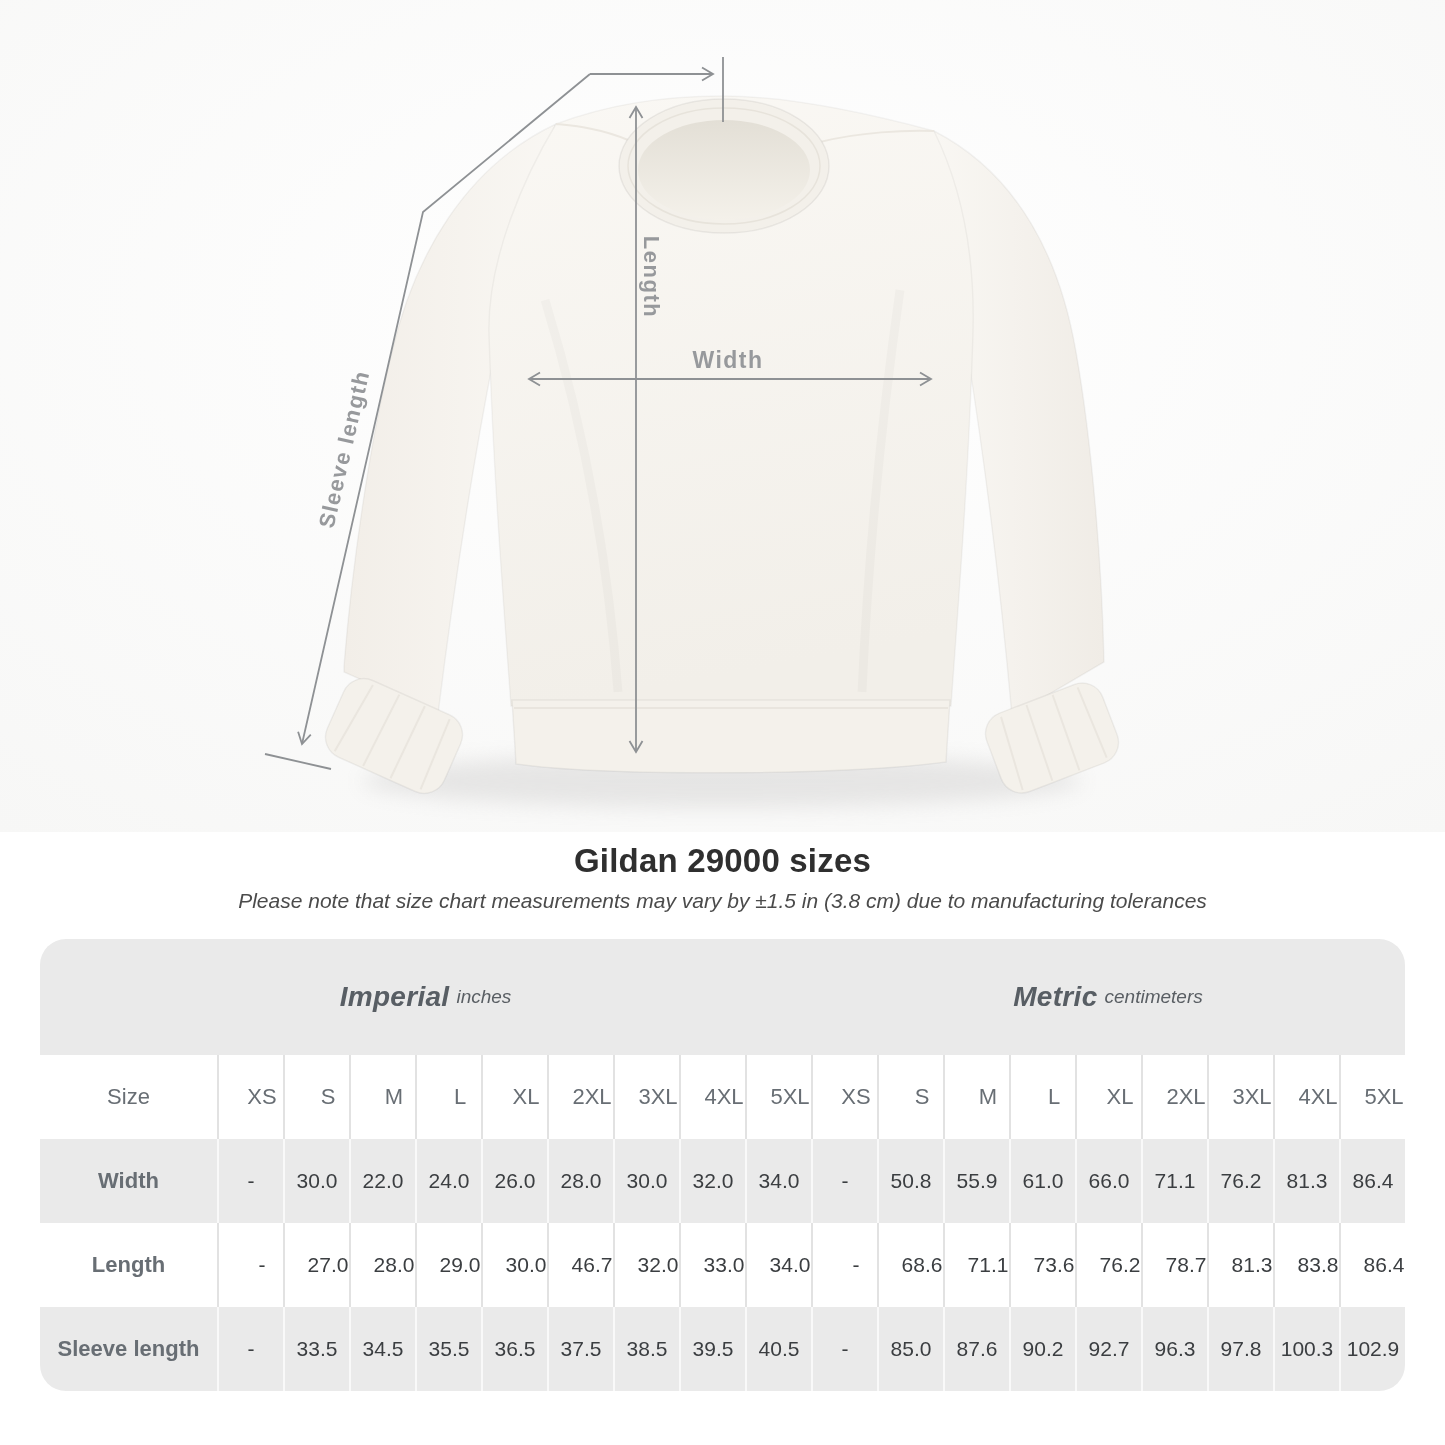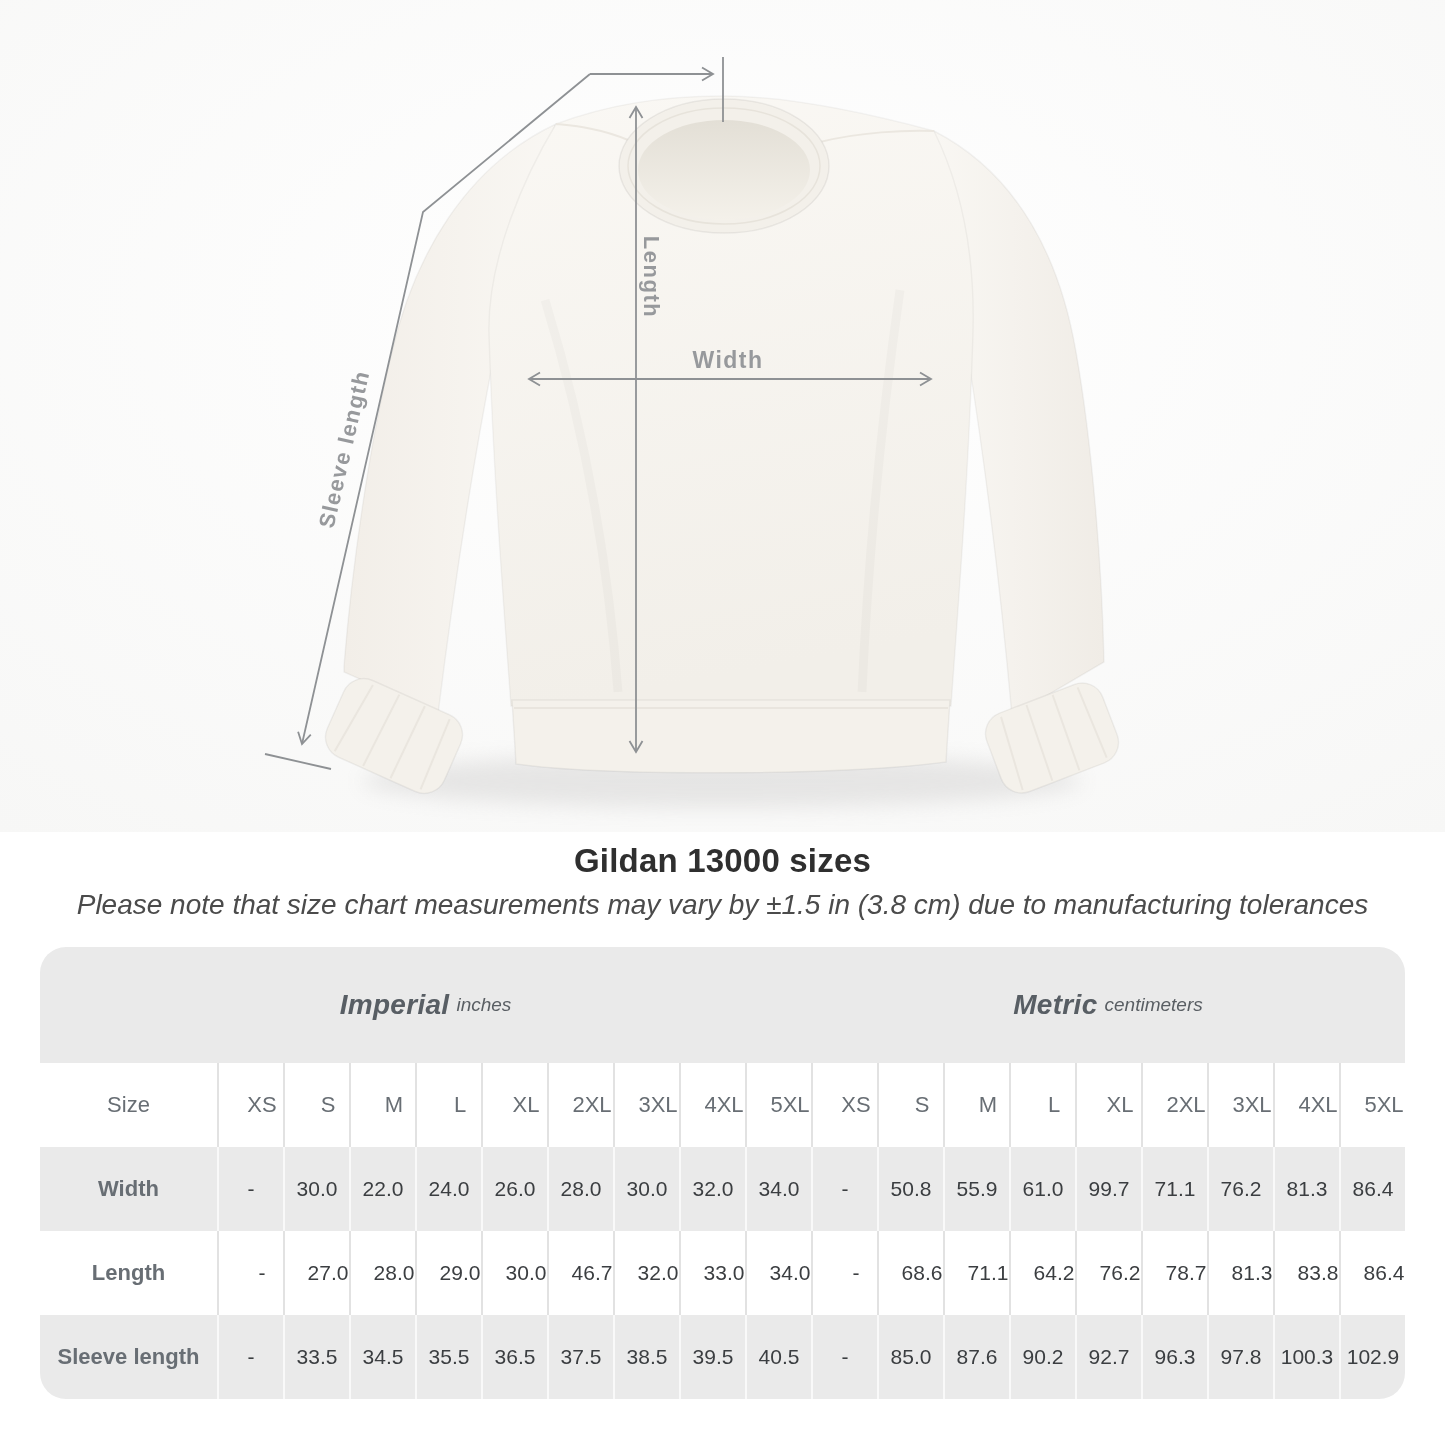--- a/index.html
+++ b/index.html
@@ -12,21 +12,21 @@
 
   .dim-label { font:700 22px "Liberation Sans", sans-serif; fill:#97999c; letter-spacing:1.5px; }
   .dim-label.w { font-size:23px; }
 
   .page-title {
     margin:10px 0 0; text-align:center;
     font-size:33px; font-weight:700; color:#2f2f2f; letter-spacing:.2px;
   }
   .tolerance-note {
     margin:9px 0 0; text-align:center; font-style:italic;
-    font-size:28px; color:#4b4b4b;
+    font-size:21px; color:#4b4b4b;
   }
 
   .size-table {
     margin:26px 40px 0; height:452px;
     background:#eaeaea; border-radius:26px; overflow:hidden;
   }
   .units-band {
     display:grid; grid-template-columns:177px repeat(18, 1fr); height:116px;
   }
   .unit-group { display:flex; flex-direction:row; align-items:center; justify-content:center; gap:7px; }
@@ -124,21 +124,21 @@
         <line x1="636" y1="400" x2="636" y2="752" marker-end="url(#arr)"></line>
         <line x1="730" y1="379" x2="529" y2="379" marker-end="url(#arr)"></line>
         <line x1="730" y1="379" x2="931" y2="379" marker-end="url(#arr)"></line>
       </g>
       <text class="dim-label" transform="rotate(90 652 277)" x="652" y="277" dy="0.35em" text-anchor="middle">Length</text>
       <text class="dim-label w" x="728" y="368" text-anchor="middle">Width</text>
       <text class="dim-label" transform="rotate(-77 344 449)" x="344" y="449" dy="0.35em" text-anchor="middle">Sleeve length</text>
     </svg>
   </div>
 
-  <h1 class="page-title">Gildan 13000 sizes</h1>
+  <h1 class="page-title">Gildan 29000 sizes</h1>
   <p class="tolerance-note">Please note that size chart measurements may vary by ±1.5 in (3.8 cm) due to manufacturing tolerances</p>
 
   <div class="size-table">
     <div class="units-band">
       <div class="unit-group left">
         <div class="unit-name">Imperial</div>
         <div class="unit-sub">inches</div>
       </div>
       <div class="unit-group right">
         <div class="unit-name">Metric</div>
@@ -172,39 +172,39 @@
         <div class="cell val row-shade sep">24.0</div>
         <div class="cell val row-shade sep">26.0</div>
         <div class="cell val row-shade sep">28.0</div>
         <div class="cell val row-shade sep">30.0</div>
         <div class="cell val row-shade sep">32.0</div>
         <div class="cell val row-shade sep">34.0</div>
         <div class="cell val row-shade sep">-</div>
         <div class="cell val row-shade sep">50.8</div>
         <div class="cell val row-shade sep">55.9</div>
         <div class="cell val row-shade sep">61.0</div>
-        <div class="cell val row-shade sep">99.7</div>
+        <div class="cell val row-shade sep">66.0</div>
         <div class="cell val row-shade sep">71.1</div>
         <div class="cell val row-shade sep">76.2</div>
         <div class="cell val row-shade sep">81.3</div>
         <div class="cell val row-shade sep">86.4</div>
         <div class="cell label row-plain">Length</div>
         <div class="cell val row-plain sep">-</div>
         <div class="cell val row-plain sep">27.0</div>
         <div class="cell val row-plain sep">28.0</div>
         <div class="cell val row-plain sep">29.0</div>
         <div class="cell val row-plain sep">30.0</div>
         <div class="cell val row-plain sep">46.7</div>
         <div class="cell val row-plain sep">32.0</div>
         <div class="cell val row-plain sep">33.0</div>
         <div class="cell val row-plain sep">34.0</div>
         <div class="cell val row-plain sep">-</div>
         <div class="cell val row-plain sep">68.6</div>
         <div class="cell val row-plain sep">71.1</div>
-        <div class="cell val row-plain sep">64.2</div>
+        <div class="cell val row-plain sep">73.6</div>
         <div class="cell val row-plain sep">76.2</div>
         <div class="cell val row-plain sep">78.7</div>
         <div class="cell val row-plain sep">81.3</div>
         <div class="cell val row-plain sep">83.8</div>
         <div class="cell val row-plain sep">86.4</div>
         <div class="cell label row-shade">Sleeve length</div>
         <div class="cell val row-shade sep">-</div>
         <div class="cell val row-shade sep">33.5</div>
         <div class="cell val row-shade sep">34.5</div>
         <div class="cell val row-shade sep">35.5</div>

